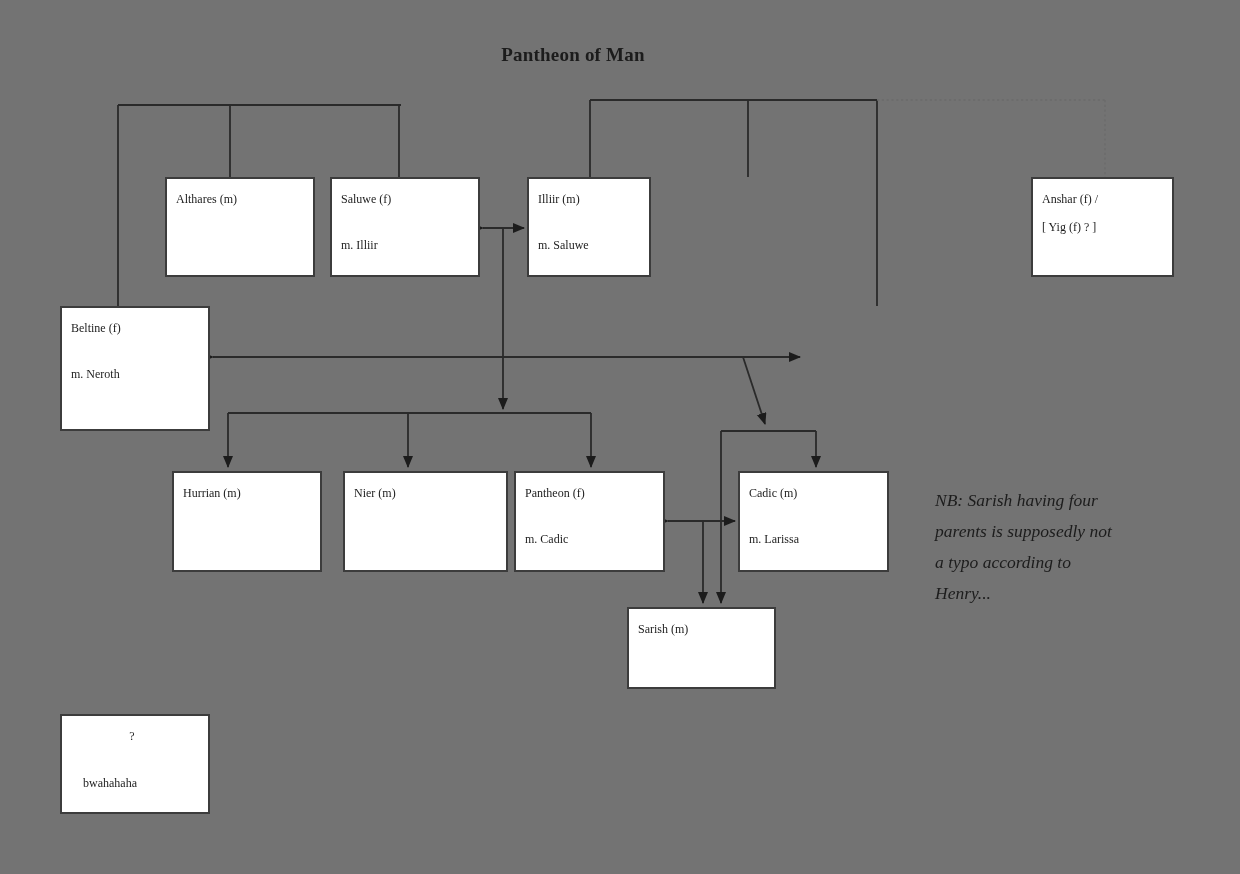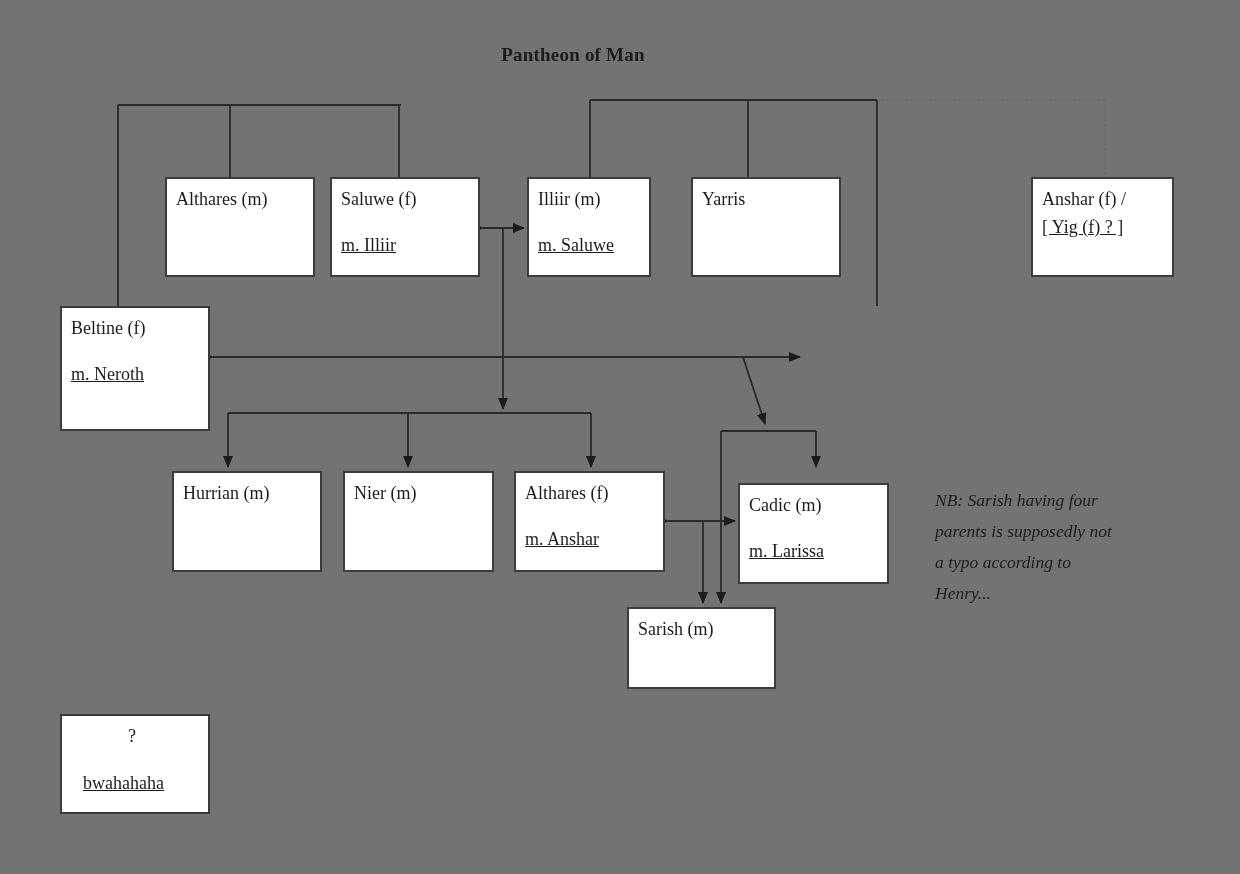--- a/index.html
+++ b/index.html
@@ -9,24 +9,24 @@
   }
   #title{
     position:absolute;left:400px;top:44px;width:346px;text-align:center;
     font-size:19px;font-weight:bold;letter-spacing:.2px;
   }
   svg.wires{position:absolute;left:0;top:0;}
   .ln{stroke:#2a2a2a;stroke-width:1.8;fill:none;}
   .dt{stroke:#6b6b6b;stroke-width:1.4;fill:none;stroke-dasharray:2.2 2.6;}
   .node{
     position:absolute;background:#ffffff;border:2px solid #3c3c3c;
-    box-sizing:border-box;padding:10px 9px;font-size:18px;line-height:21px;
+    box-sizing:border-box;padding:10px 9px;font-size:12px;line-height:21px;
   }
   .node .nm{white-space:nowrap;}
-  .node .mr{margin-top:25px;white-space:nowrap;min-height:21px;text-decoration:underline;}
+  .node .mr{margin-top:25px;white-space:nowrap;min-height:21px;}
   .node.tight .mr{margin-top:7px;}
   .node.center .nm{text-align:center;padding-right:6px;}
   .node.center .mr{margin-top:26px;padding-left:12px;}
   #note{
     position:absolute;left:935px;top:485px;width:260px;
     font-size:17.5px;line-height:31px;font-style:italic;
   }
 </style>
 </head>
 <body>
@@ -97,52 +97,48 @@
   <div class="node" style="left:330px;top:177px;width:150px;height:100px">
     <div class="nm">Saluwe (f)</div>
     <div class="mr">m. Illiir</div>
   </div>
 
   <div class="node" style="left:527px;top:177px;width:124px;height:100px">
     <div class="nm">Illiir (m)</div>
     <div class="mr">m. Saluwe</div>
   </div>
 
-  <div class="node" style="left:691px;top:177px;width:150px;height:100px">
-    <div class="nm">Yarris</div>
-    <div class="mr"></div>
-  </div>
 
   <div class="node tight" style="left:1031px;top:177px;width:143px;height:100px">
     <div class="nm">Anshar (f) /</div>
     <div class="mr">[ Yig (f) ? ]</div>
   </div>
 
   <div class="node" style="left:60px;top:306px;width:150px;height:125px">
     <div class="nm">Beltine (f)</div>
     <div class="mr">m. Neroth</div>
   </div>
 
 
   <div class="node" style="left:172px;top:471px;width:150px;height:101px">
     <div class="nm">Hurrian (m)</div>
     <div class="mr"></div>
   </div>
 
-  <div class="node" style="left:343px;top:471px;width:151px;height:101px">
+  <div class="node" style="left:343px;top:471px;width:165px;height:101px">
     <div class="nm">Nier (m)</div>
     <div class="mr"></div>
   </div>
 
   <div class="node" style="left:514px;top:471px;width:151px;height:101px">
-    <div class="nm">Althares (f)</div>
-    <div class="mr">m. Anshar</div>
+    <div class="nm">Pantheon (f)</div>
+    <div class="mr">m. Cadic</div>
   </div>
 
-  <div class="node" style="left:738px;top:483px;width:151px;height:101px">
+  <div class="node" style="left:738px;top:471px;width:151px;height:101px">
     <div class="nm">Cadic (m)</div>
     <div class="mr">m. Larissa</div>
   </div>
 
   <div class="node" style="left:627px;top:607px;width:149px;height:82px">
     <div class="nm">Sarish (m)</div>
     <div class="mr"></div>
   </div>
 
   <div class="node center" style="left:60px;top:714px;width:150px;height:100px">

